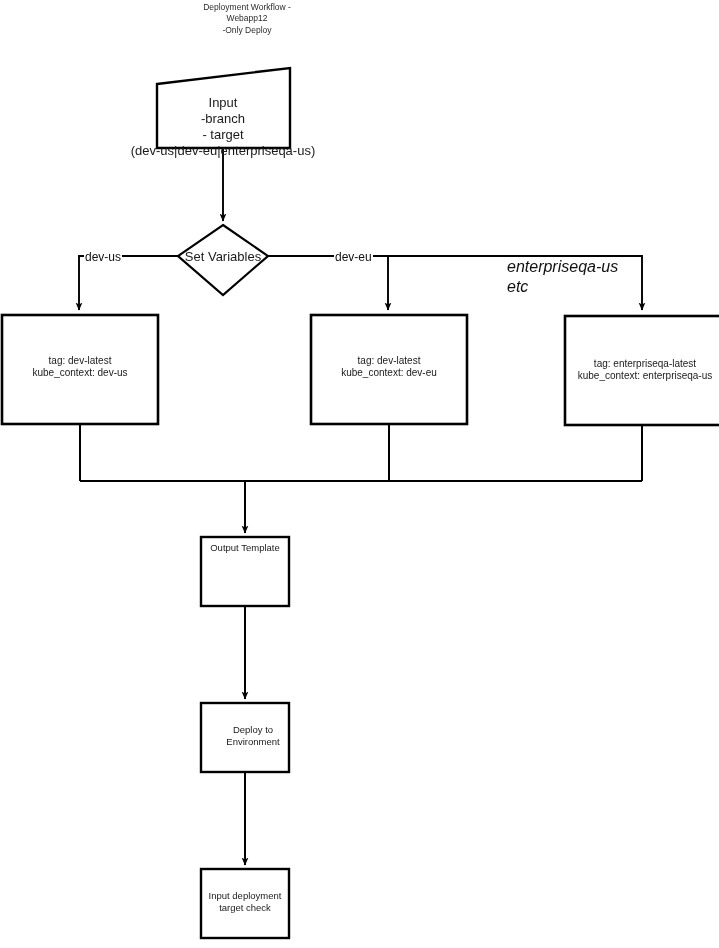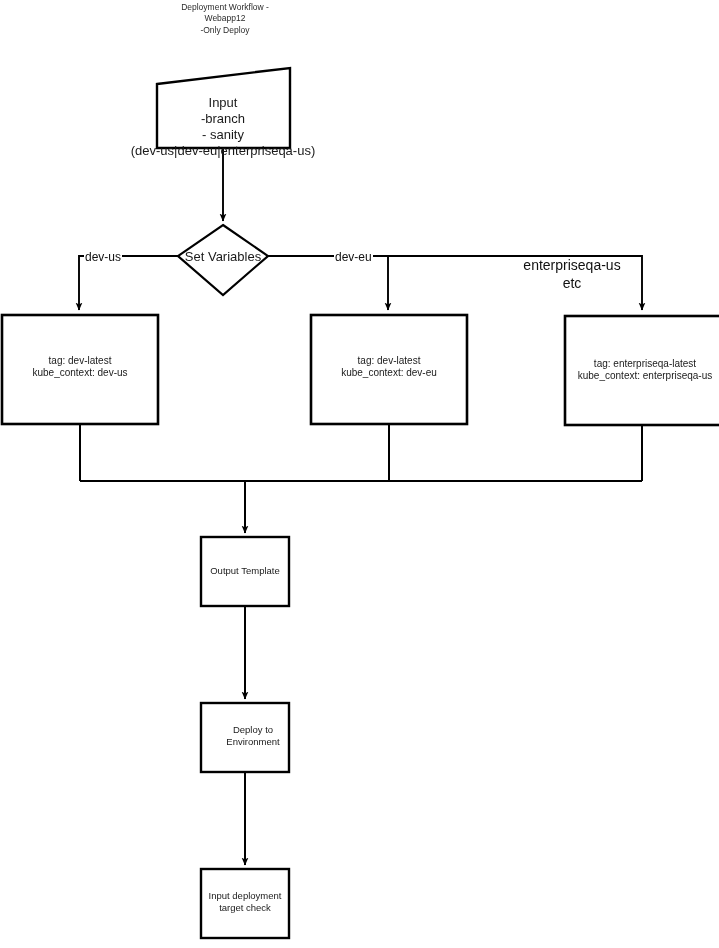--- a/index.html
+++ b/index.html
@@ -43,34 +43,34 @@
   .edge-label {
     position: absolute;
     font-size: 12px;
     color: #111111;
     background: #ffffff;
     white-space: nowrap;
     padding: 0 1px;
     line-height: 1.2;
   }
   .edge-label.big {
-    font-size: 14px;
-    text-align: center;
+    font-size: 16px;
     line-height: 1.25;
+    font-style: italic;
   }
   .t-sm  { font-size: 13px; }
   .t-md  { font-size: 10px; }
   .t-lg  { font-size: 9.5px; }
 </style>
 </head>
 <body>
 
 <div id="canvas">
 
-  <div class="title-text" style="left:145px; top:2px; width:160px;">
+  <div class="title-text" style="left:167px; top:2px; width:160px;">
     <div>Deployment Workflow -</div>
     <div>Webapp12</div>
     <div>-Only Deploy</div>
   </div>
 
   <svg id="flow-svg" viewBox="0 0 719 948">
     <defs>
       <marker id="arrowhead" markerWidth="9" markerHeight="9" refX="7.4" refY="3.6" orient="auto" markerUnits="userSpaceOnUse">
         <path d="M0,0.2 L8,3.6 L0,7.0 L1.9,3.6 Z" fill="#000000"></path>
       </marker>
@@ -106,42 +106,42 @@
     <rect x="201" y="703" width="88" height="69" fill="#ffffff" stroke="#000000" stroke-width="2.4"></rect>
 
     <line x1="245" y1="772" x2="245" y2="865" stroke="#000000" stroke-width="2.0" marker-end="url(#arrowhead)"></line>
 
     <rect x="201" y="869" width="88" height="69" fill="#ffffff" stroke="#000000" stroke-width="2.4"></rect>
   </svg>
 
   <div class="node-text t-sm" style="left:123px; top:95px; width:200px;">
     <div>Input</div>
     <div>-branch</div>
-    <div>- sanity</div>
+    <div>- target</div>
     <div>(dev-us|dev-eu|enterpriseqa-us)</div>
   </div>
 
   <div class="node-text t-sm" style="left:163px; top:249px; width:120px;">Set Variables</div>
 
   <div class="node-text t-md" style="left:0px; top:355px; width:160px;">
     <div>tag: dev-latest</div>
     <div>kube_context: dev-us</div>
   </div>
 
   <div class="node-text t-md" style="left:309px; top:355px; width:160px;">
     <div>tag: dev-latest</div>
     <div>kube_context: dev-eu</div>
   </div>
 
   <div class="node-text t-md" style="left:563px; top:358px; width:164px;">
     <div>tag: enterpriseqa-latest</div>
     <div>kube_context: enterpriseqa-us</div>
   </div>
 
-  <div class="node-text t-lg" style="left:196px; top:565px; width:98px;">Output Template</div>
+  <div class="node-text t-lg" style="left:196px; top:542px; width:98px;">Output Template</div>
 
   <div class="node-text t-lg" style="left:204px; top:724px; width:98px;">
     <div>Deploy to</div>
     <div>Environment</div>
   </div>
 
   <div class="node-text t-lg" style="left:190px; top:890px; width:110px;">
     <div>Input deployment</div>
     <div>target check</div>
   </div>

